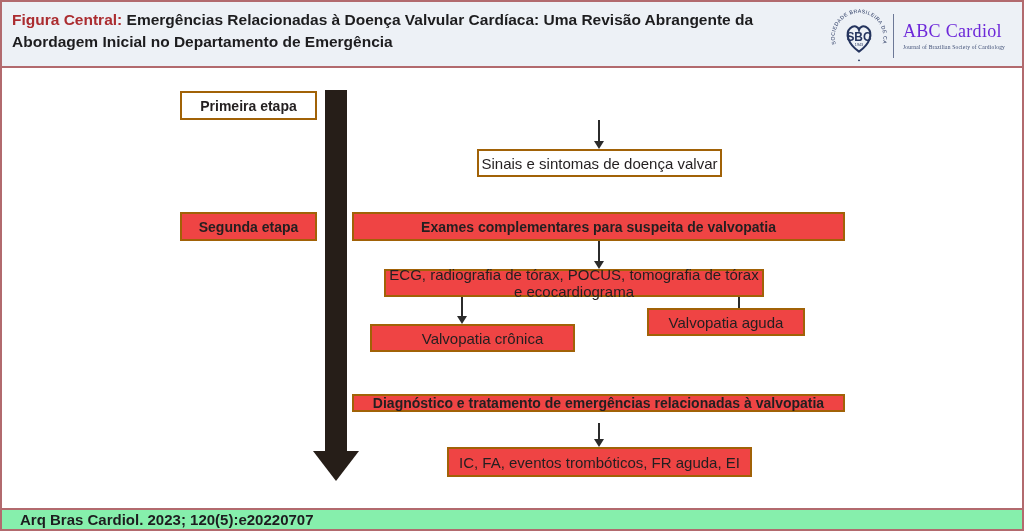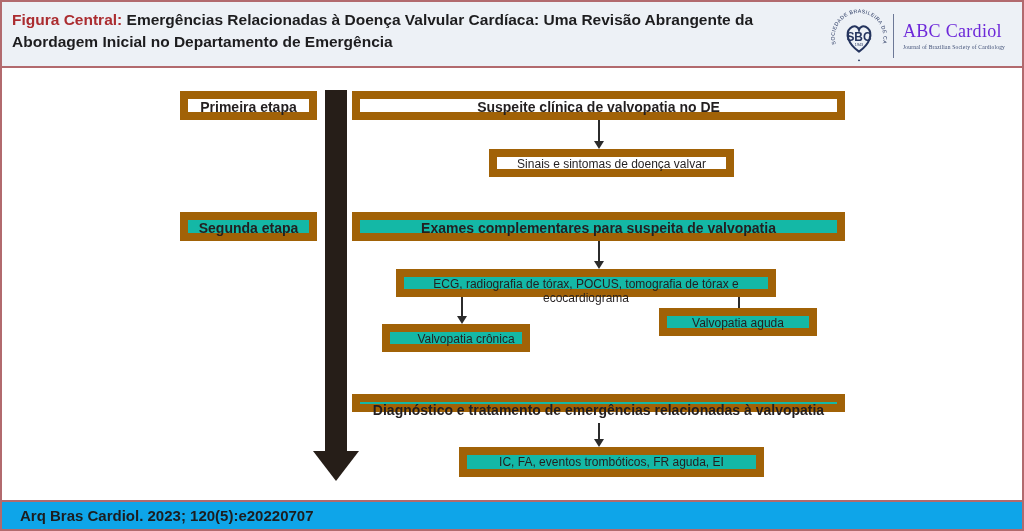--- a/index.html
+++ b/index.html
@@ -36,46 +36,46 @@
   .journal-sub {
     font-family:"Liberation Serif","DejaVu Serif",serif;
     font-size:5.5px; color:#3c4c74; margin-top:2px; letter-spacing:.2px;
   }
 
   
   .canvas { position:absolute; left:0; top:68px; width:1020px; height:429px; background:#fff; }
   
 
   .fbox {
-    position:absolute; border:8px solid #a16207; color:#231f20;
-    display:flex; justify-content:center; text-align:center;
+    position:absolute; border:2px solid #a16207; color:#231f20;
+    display:flex; align-items:center; justify-content:center; text-align:center;
     background:#ffffff;
   }
-  .fbox.gray { background:#14b8a6; }
+  .fbox.gray { background:#ef4444; }
   .fbox.bold { font-weight:bold; font-size:14px; }
-  .fbox.plain { font-size:12px;margin-left:12px; }
+  .fbox.plain { font-size:15px; }
 
   .stem { position:absolute; width:2px; background:#2b2b2b; }
   .ahead {
     position:absolute; width:0; height:0;
     border-left:5px solid transparent; border-right:5px solid transparent;
     border-top:8px solid #2b2b2b;
   }
 
   .big-shaft { position:absolute; left:323px; width:22px; background:#261e18; }
   .big-head {
     position:absolute; left:311px; width:0; height:0;
     border-left:23px solid transparent; border-right:23px solid transparent;
     border-top:30px solid #261e18;
   }
 
   
   .footer {
-    position:absolute; left:0; bottom:0; width:1020px; height:29px;
-    background:#0ea5e9; border-top:2px solid #b26a6e;
+    position:absolute; left:0; bottom:0; width:1020px; height:21px;
+    background:#86efac; border-top:2px solid #b26a6e;
     display:flex; align-items:center;
   }
   .citation { font-size:15px; font-weight:bold; color:#1d1d1f; margin-left:18px; }
 </style>
 </head>
 <body>
 
 <div class="frame">
 
   <div class="header">
@@ -105,23 +105,20 @@
   </div>
 
   <div class="canvas">
 
     <div class="big-shaft" style="top:20px; height:362px;"></div>
     <div class="big-head" style="top:381px;"></div>
 
     <div class="fbox bold" style="left:178px; top:21px; width:137px; height:29px;">
       <span>Primeira etapa</span>
     </div>
-    <div class="fbox bold" style="left:350px; top:21px; width:493px; height:29px;">
-      <span>Suspeite clínica de valvopatia no DE</span>
-    </div>
     <div class="stem" style="left:596px; top:50px; height:21px;"></div>
     <div class="ahead" style="left:592px; top:71px;"></div>
     <div class="fbox plain" style="left:475px; top:79px; width:245px; height:28px;">
       <span>Sinais e sintomas de doença valvar</span>
     </div>
 
     <div class="fbox bold gray" style="left:178px; top:142px; width:137px; height:29px;">
       <span>Segunda etapa</span>
     </div>
     <div class="fbox bold gray" style="left:350px; top:142px; width:493px; height:29px;">
@@ -130,21 +127,21 @@
     <div class="stem" style="left:596px; top:171px; height:20px;"></div>
     <div class="ahead" style="left:592px; top:191px;"></div>
     <div class="fbox plain gray" style="left:382px; top:199px; width:380px; height:28px;">
       <span>ECG, radiografia de tórax, POCUS, tomografia de tórax e ecocardiograma</span>
     </div>
 
     <div class="stem" style="left:459px; top:227px; height:19px;"></div>
     <div class="ahead" style="left:455px; top:246px;"></div>
     <div class="stem" style="left:736px; top:227px; height:19px;"></div>
     <div class="ahead" style="left:732px; top:246px;"></div>
-    <div class="fbox plain gray" style="left:368px; top:254px; width:148px; height:28px;padding-left:20px;">
+    <div class="fbox plain gray" style="left:368px; top:254px; width:205px; height:28px;padding-left:20px;">
       <span>Valvopatia crônica</span>
     </div>
     <div class="fbox plain gray" style="left:645px; top:238px; width:158px; height:28px;">
       <span>Valvopatia aguda</span>
     </div>
 
     <div class="fbox bold gray" style="left:350px; top:324px; width:493px; height:18px;">
       <span>Diagnóstico e tratamento de emergências relacionadas à valvopatia</span>
     </div>
     <div class="stem" style="left:596px; top:353px; height:16px;"></div>

